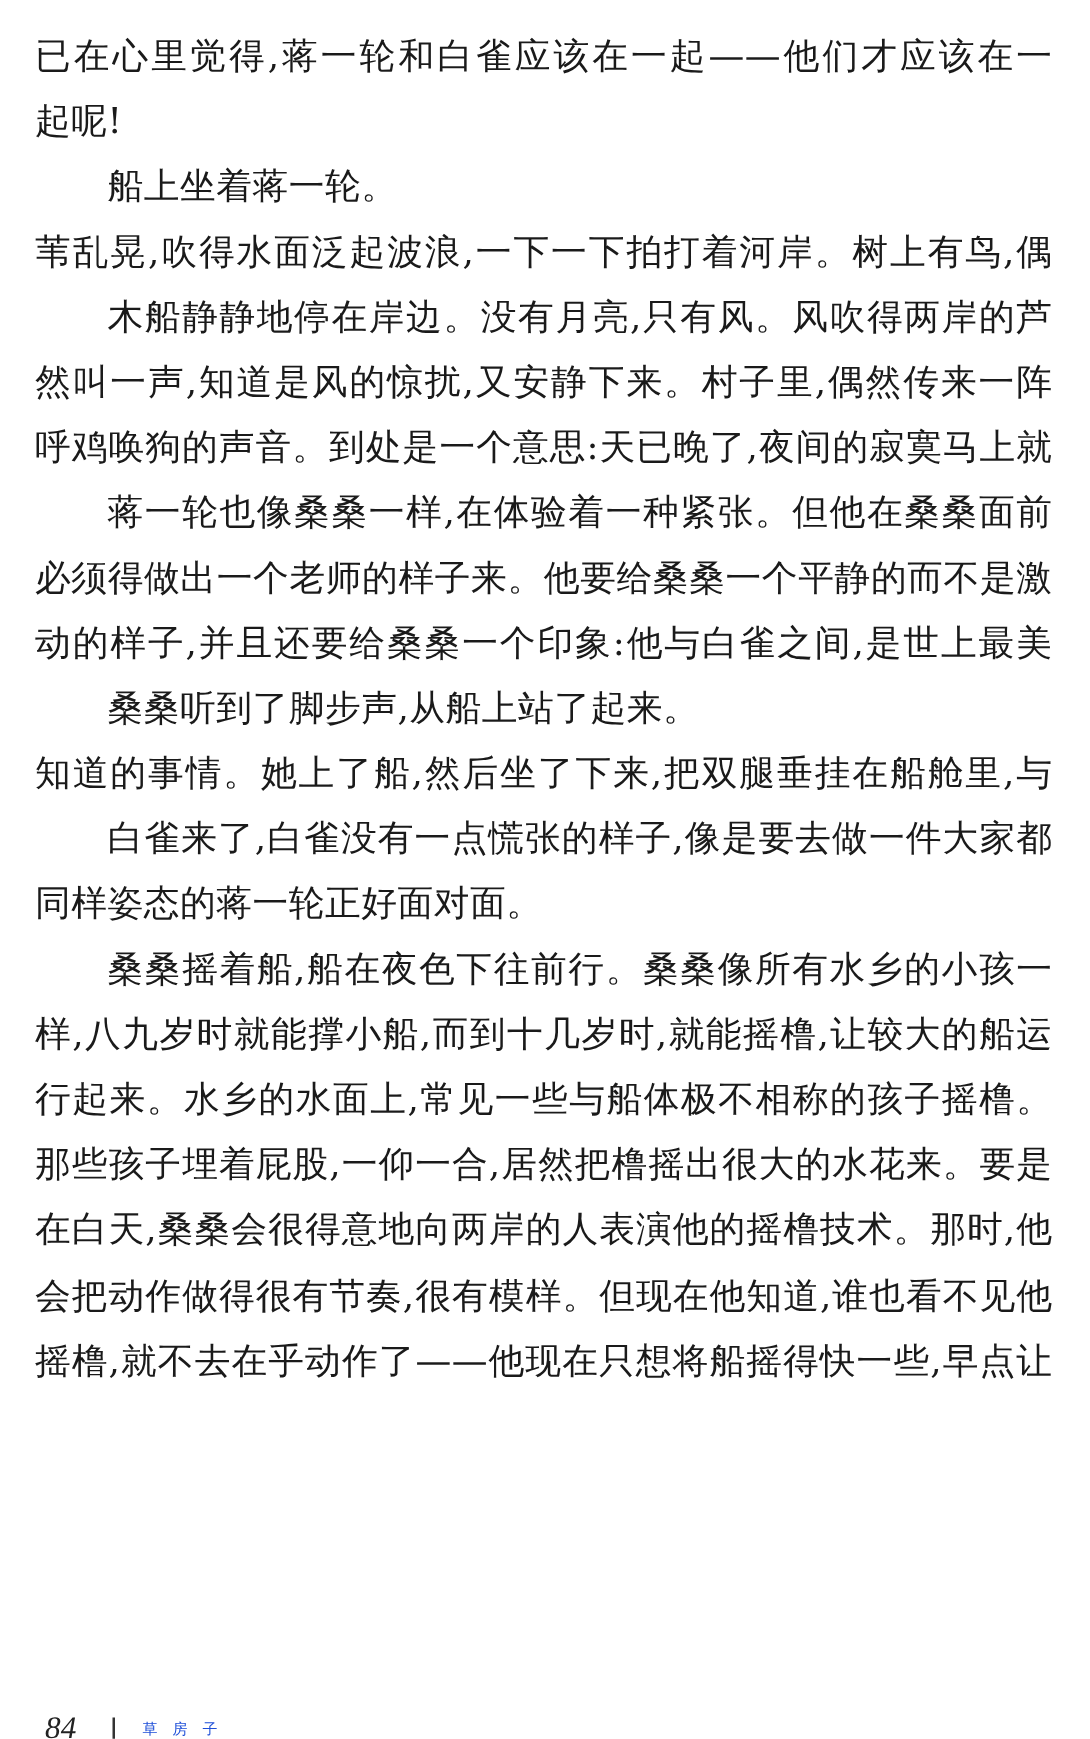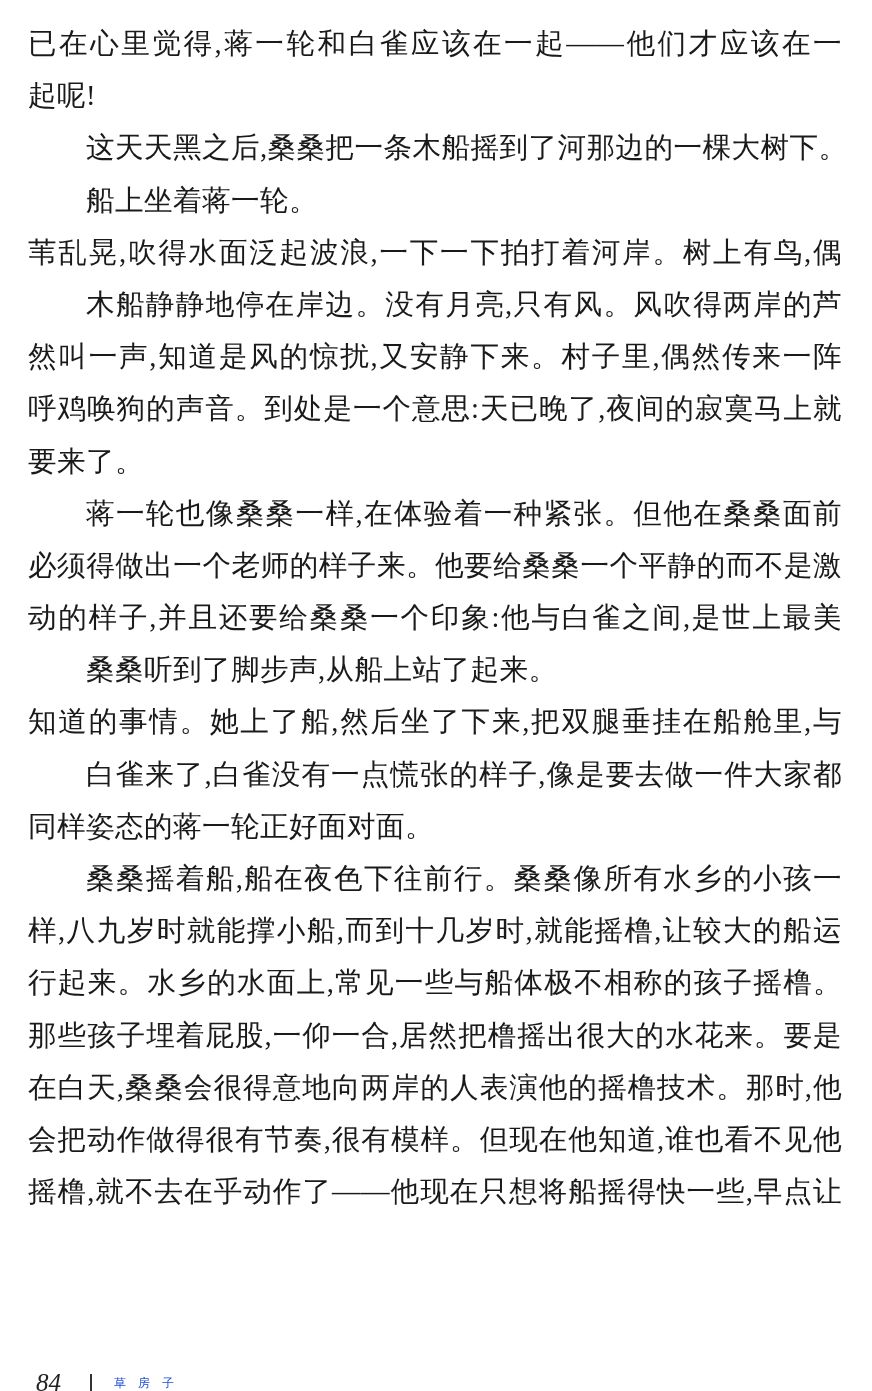--- a/index.html
+++ b/index.html
@@ -22,21 +22,20 @@
       width: 814px;
     }
     .line {
       height: 52.2px;
       line-height: 52.2px;
       font-size: 28.6px;
       white-space: nowrap;
       letter-spacing: 0.4px;
       text-align: justify;
       text-align-last: justify;
-      font-family: Liberation Serif, serif;
     }
     .line.last {
       text-align-last: left;
     }
     .line.indent {
       padding-left: 58px;
     }
     .footer {
       position: absolute;
       left: 36px;
@@ -65,27 +64,25 @@
       letter-spacing: 12px;
       color: #1d4ed8;
     }
   </style>
 </head>
 <body>
 
 <div class="page-body">
   <div class="line">已在心里觉得,蒋一轮和白雀应该在一起——他们才应该在一</div>
   <div class="line last">起呢!</div>
-  <div class="line indent last">这天天黑之后,桑桑把一条木船摇到了河那边的一棵大树下。</div>
   <div class="line indent last">船上坐着蒋一轮。</div>
   <div class="line">苇乱晃,吹得水面泛起波浪,一下一下拍打着河岸。树上有鸟,偶</div>
   <div class="line indent">木船静静地停在岸边。没有月亮,只有风。风吹得两岸的芦</div>
   <div class="line">然叫一声,知道是风的惊扰,又安静下来。村子里,偶然传来一阵</div>
   <div class="line">呼鸡唤狗的声音。到处是一个意思:天已晚了,夜间的寂寞马上就</div>
-  <div class="line last">要来了。</div>
   <div class="line indent">蒋一轮也像桑桑一样,在体验着一种紧张。但他在桑桑面前</div>
   <div class="line">必须得做出一个老师的样子来。他要给桑桑一个平静的而不是激</div>
   <div class="line">动的样子,并且还要给桑桑一个印象:他与白雀之间,是世上最美</div>
   <div class="line indent last">桑桑听到了脚步声,从船上站了起来。</div>
   <div class="line">知道的事情。她上了船,然后坐了下来,把双腿垂挂在船舱里,与</div>
   <div class="line indent">白雀来了,白雀没有一点慌张的样子,像是要去做一件大家都</div>
   <div class="line last">同样姿态的蒋一轮正好面对面。</div>
   <div class="line indent">桑桑摇着船,船在夜色下往前行。桑桑像所有水乡的小孩一</div>
   <div class="line">样,八九岁时就能撑小船,而到十几岁时,就能摇橹,让较大的船运</div>
   <div class="line">行起来。水乡的水面上,常见一些与船体极不相称的孩子摇橹。</div>

